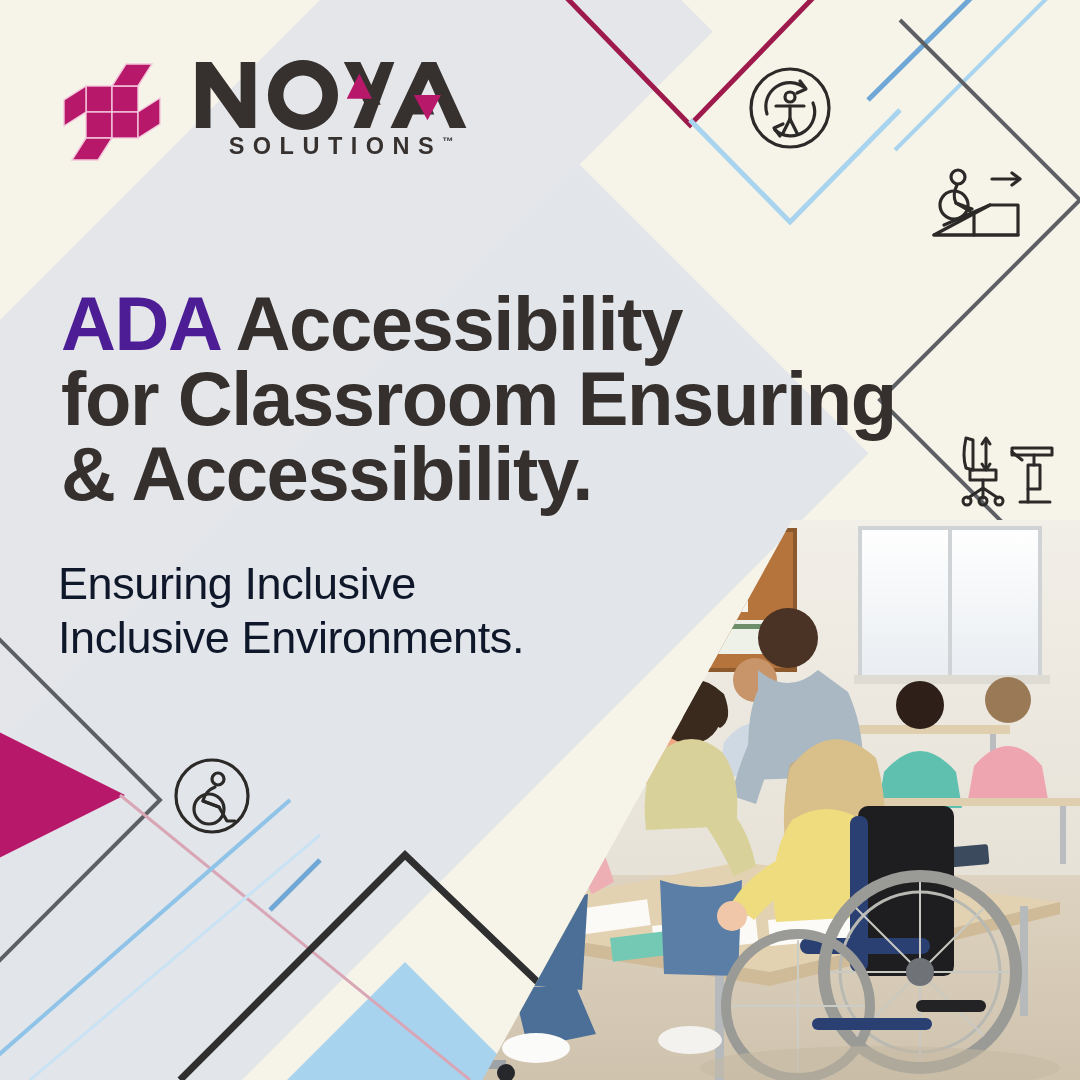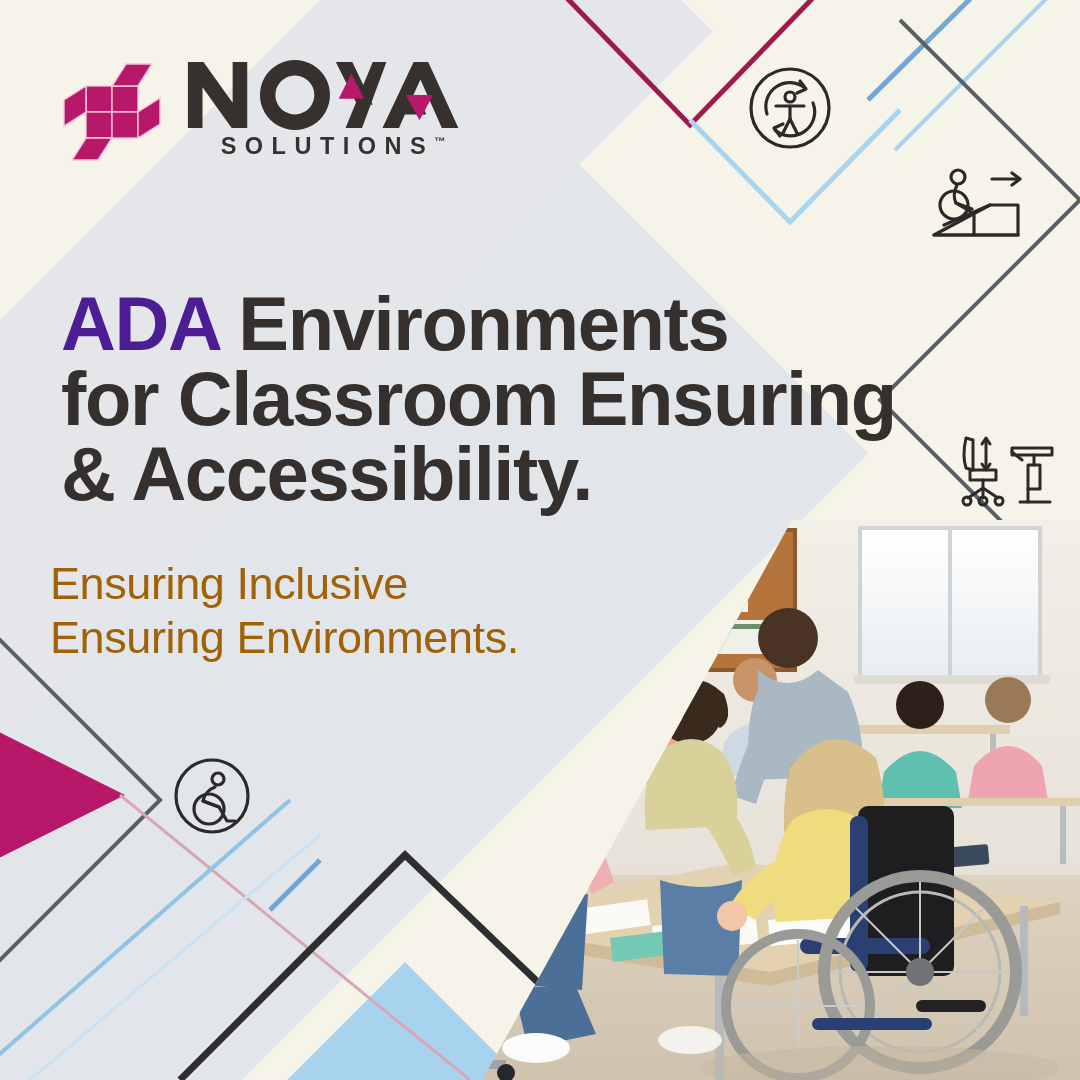--- a/index.html
+++ b/index.html
@@ -90,21 +90,21 @@
   }
   .photo-wrap > svg { display: block; width: 100%; height: 100%; }
 
   
   .logo {
     position: absolute;
     left: 60px;
     top: 58px;
     display: flex;
     align-items: flex-start;
-    gap: 20px;
+    gap: 28px;
   }
   .logo-mark { width: 104px; height: 108px; display:block; }
   .logo-word { display: flex; flex-direction: column; align-items: center; }
   .logo-nova { height: 72px; display:block; }
   .logo-sol {
     font-size: 23.5px;
     letter-spacing: 8.5px;
     font-weight: bold;
     color: #36312e;
     margin-top: 3px;
@@ -126,28 +126,28 @@
     font-size: 76px;
     line-height: 0.985;
     font-weight: bold;
     letter-spacing: -1.4px;
     color: #35302d;
   }
   .headline .accent { color: #4c1d95; }
 
   .subhead {
     position: absolute;
-    left: 50px;
+    left: 58px;
     top: 512px;
     width: 640px;
     font-size: 45px;
     line-height: 1.2;
     font-weight: normal;
     letter-spacing: -0.4px;
-    color: #a16207;
+    color: #0f172a;
   }
 
   
   .ico {
     position: absolute;
   }
   .ico svg { display: block; }
   #icon-universal { left: 748px; top: 66px; }
   #icon-ramp      { left: 930px; top: 163px; }
   #icon-deskchair { left: 958px; top: 432px; }
@@ -388,28 +388,28 @@
           <path d="M172 16 l13 26 h-26 Z"></path>
 
           <path d="M228 38 h28 l-14 26 Z"></path>
         </g>
       </svg>
       <div class="logo-sol"><span>SOLUTIONS</span><span class="logo-tm">™</span></div>
     </div>
   </div>
 
   <h1 class="headline">
-    <span class="accent">ADA</span><span> Environments</span><br>
+    <span class="accent">ADA</span><span> Accessibility</span><br>
     <span>for Classroom Ensuring</span><br>
     <span>&amp; Accessibility.</span>
   </h1>
 
   <p class="subhead">
     <span>Ensuring Inclusive</span><br>
-    <span>Ensuring Environments.</span>
+    <span>Inclusive Environments.</span>
   </p>
 
   <div class="ico" id="icon-universal">
     <svg width="84" height="84" viewBox="0 0 84 84" fill="none" stroke="#2c2a28" stroke-width="3.2" stroke-linecap="round" stroke-linejoin="round">
       <circle cx="42" cy="42" r="39"></circle>
 
       <path d="M19 48 a24 24 0 0 1 38 -26"></path>
       <polyline points="52 15 58 23 49 27"></polyline>
       <path d="M65 37 a24 24 0 0 1 -38 27"></path>
       <polyline points="32 70 26 62 35 58"></polyline>

